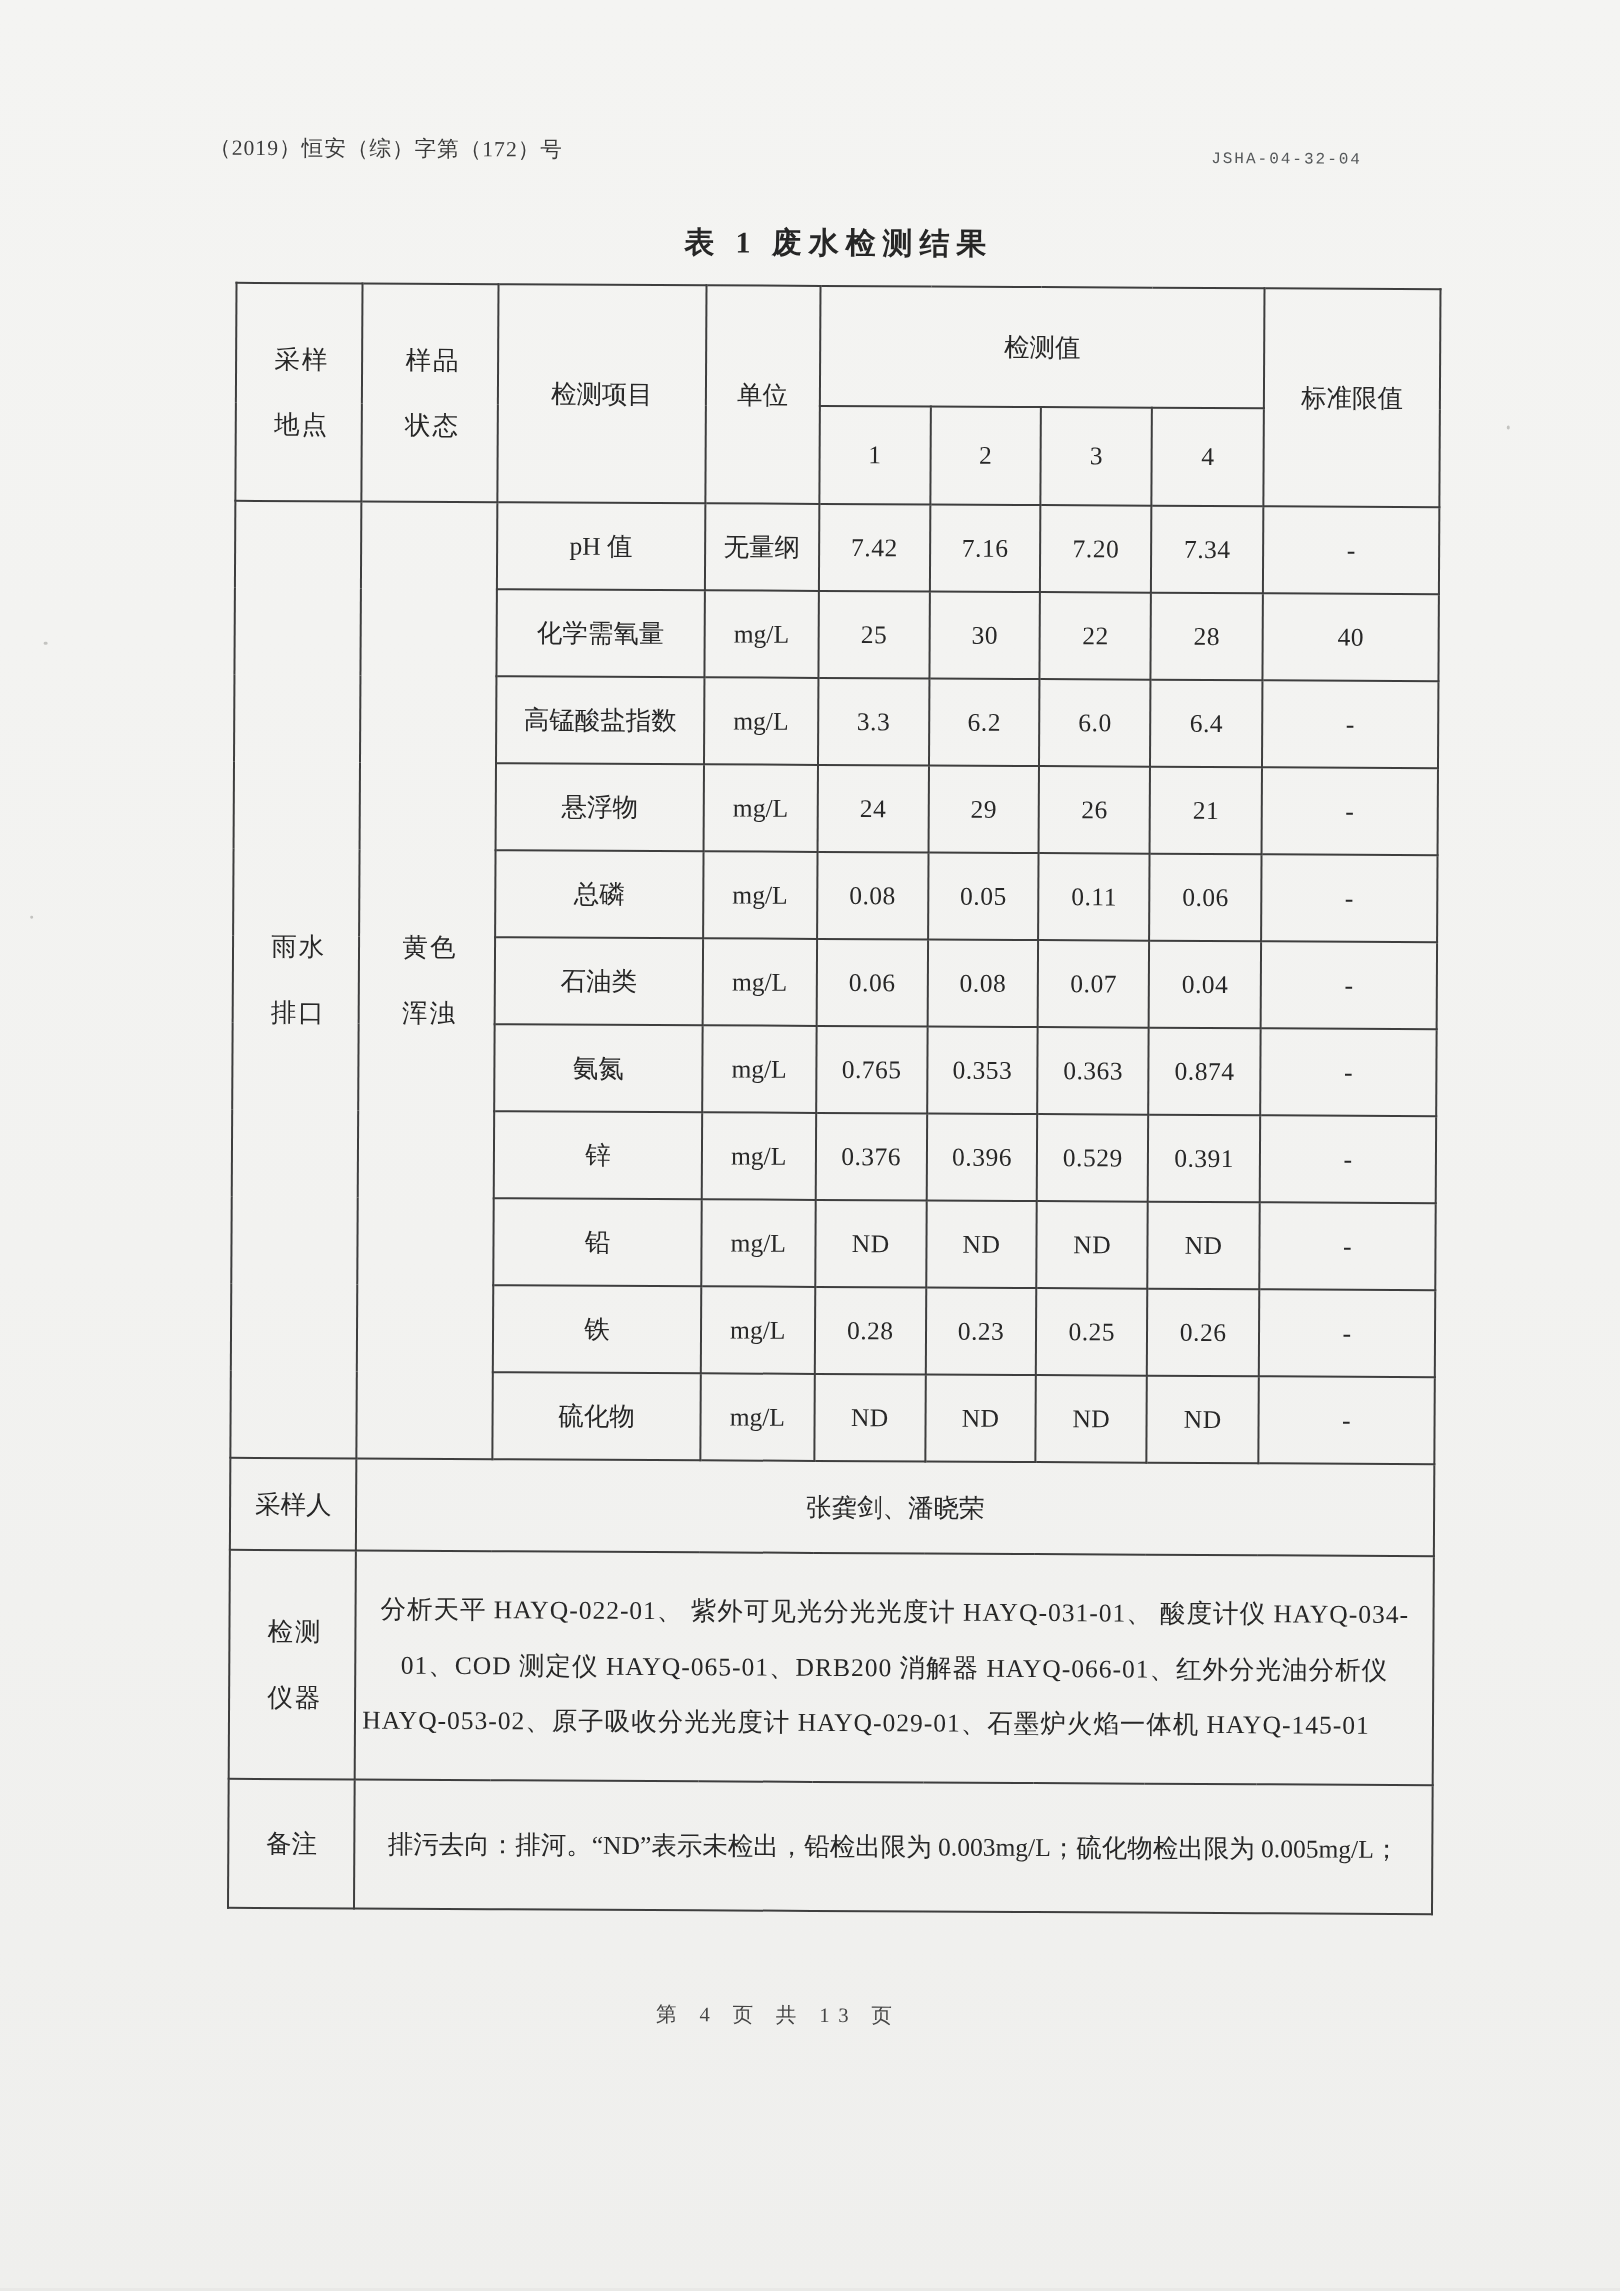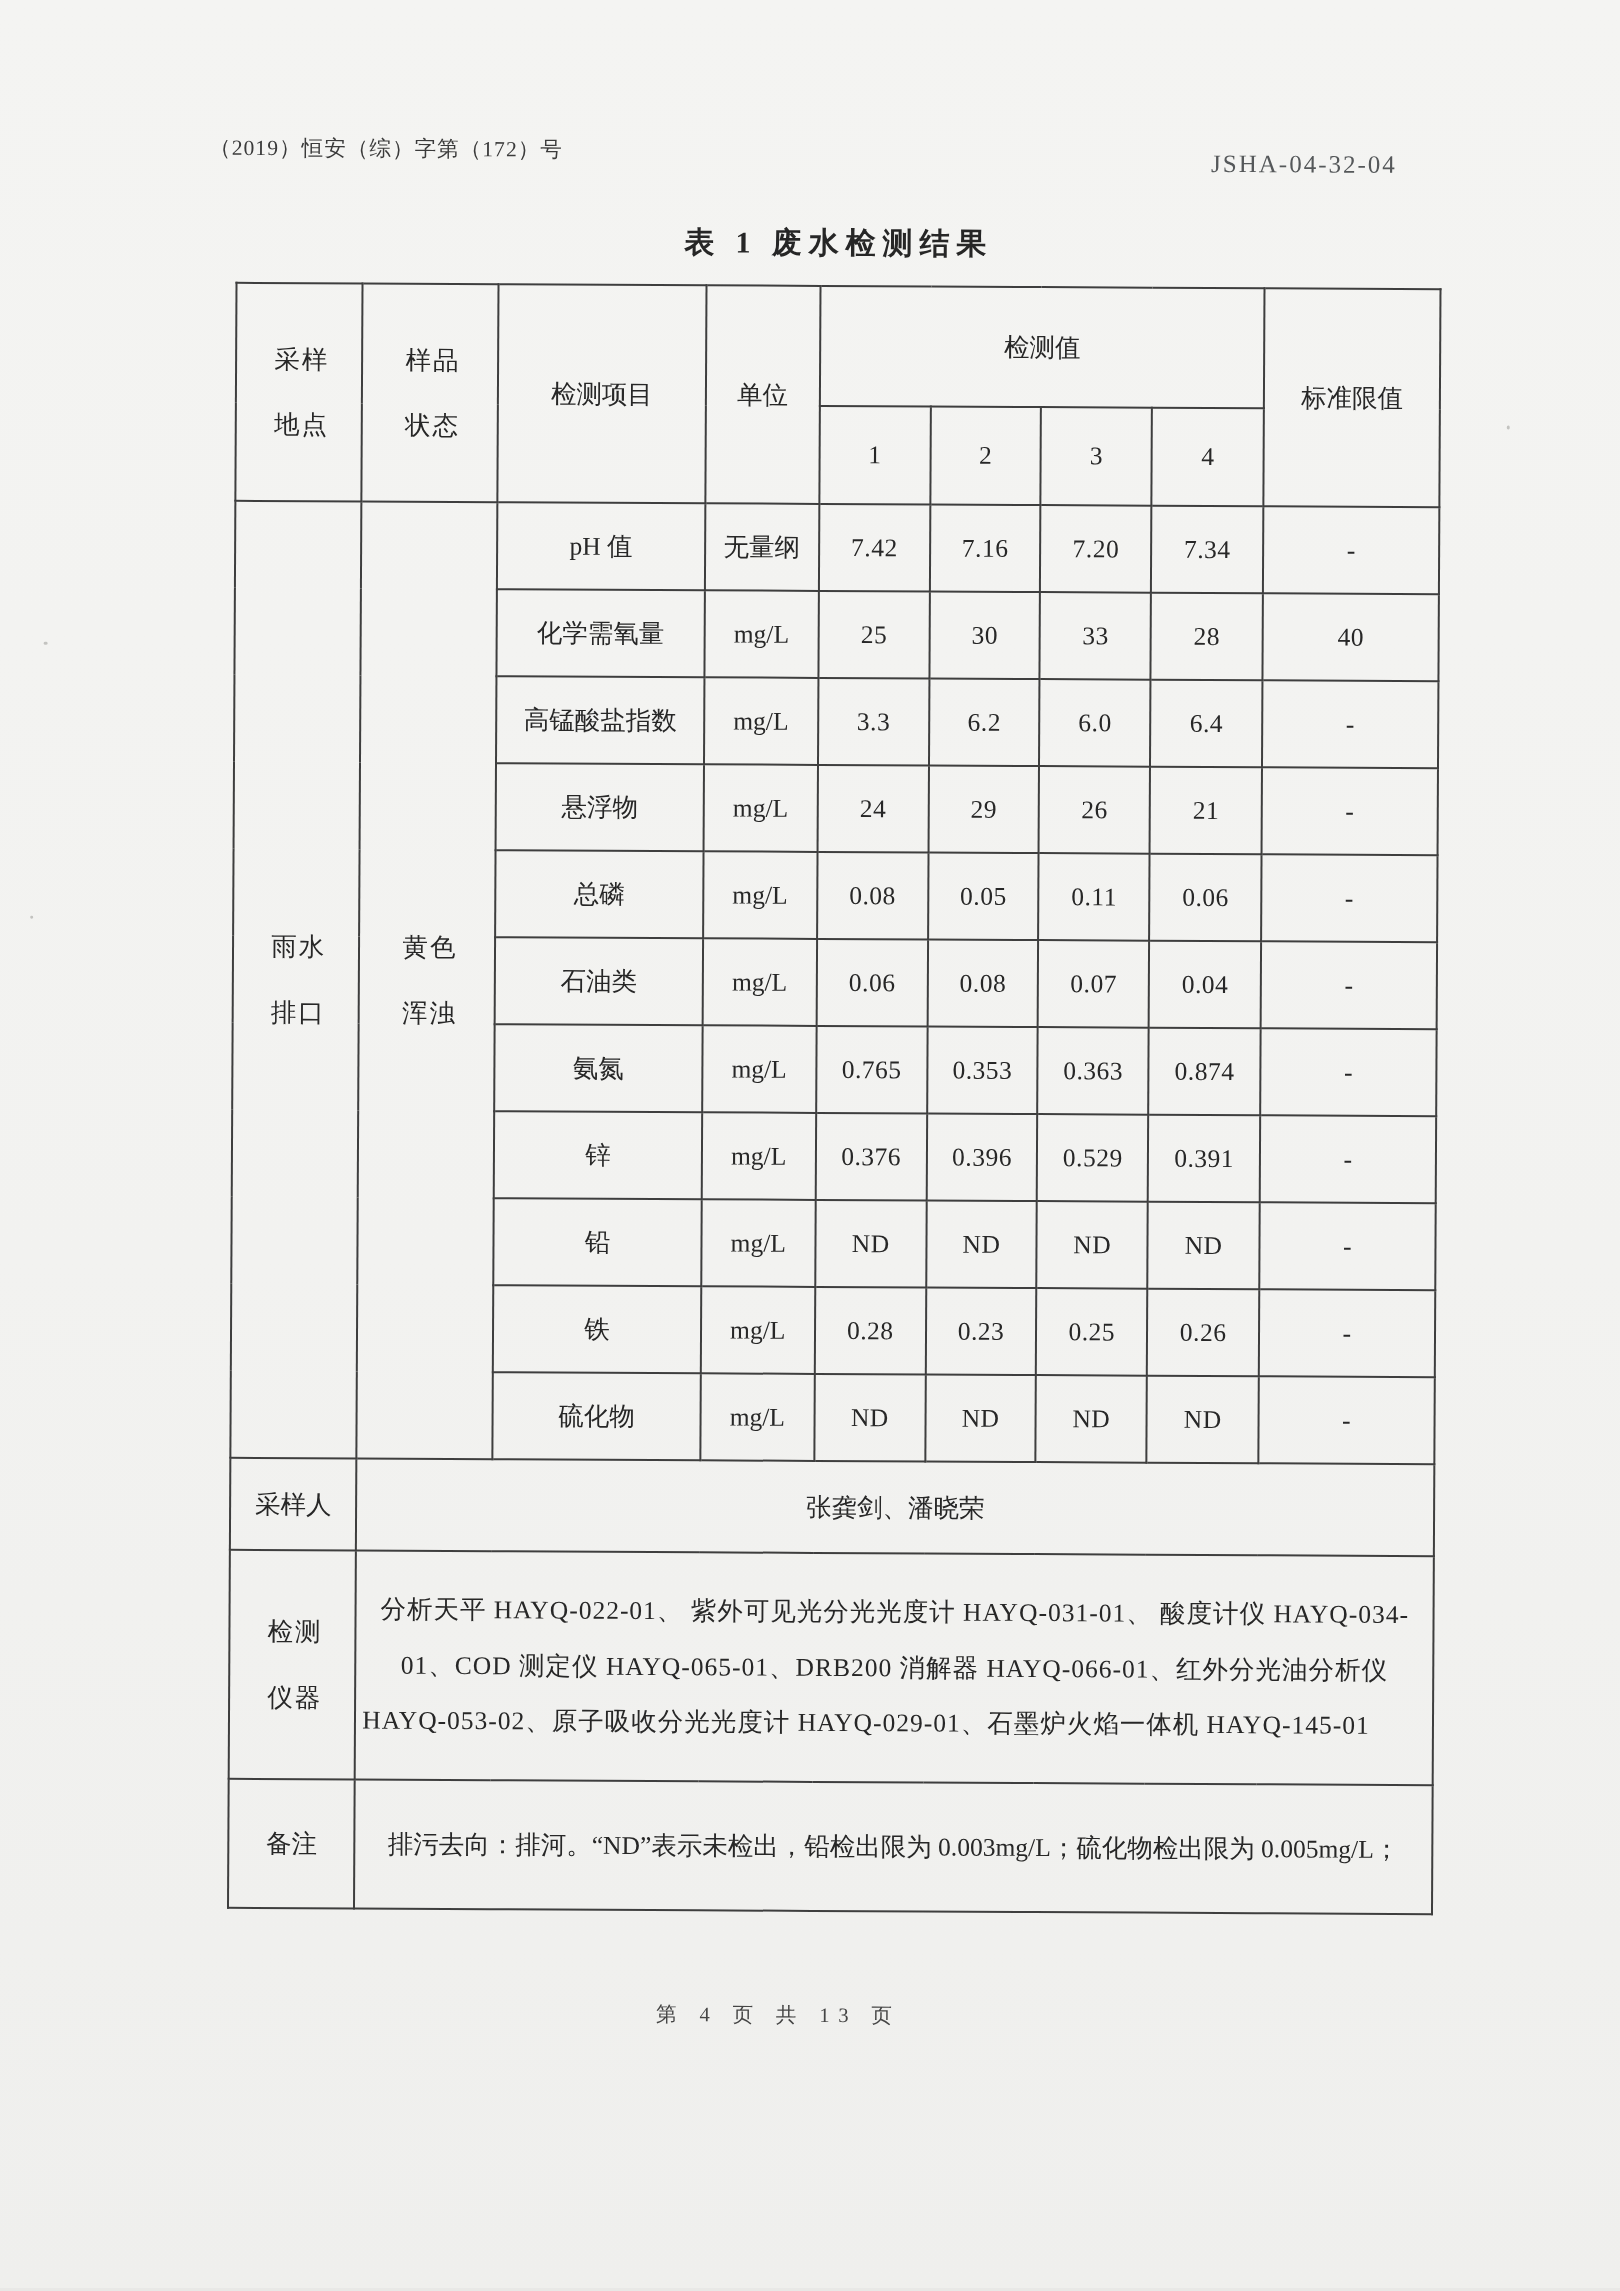--- a/index.html
+++ b/index.html
@@ -20,22 +20,23 @@
     transform:rotate(0.3deg);
     transform-origin:40% 0;
   }
   .doc-number{
     position:absolute;left:210px;top:135px;
     font-size:21.6px;letter-spacing:1px;color:#3b3b3b;
     white-space:nowrap;
   }
   .doc-code{
     position:absolute;left:1212px;top:147px;
-    font-size:25px;letter-spacing:2px;color:#55585a;
+    font-size:16px;letter-spacing:2px;color:#55585a;
     white-space:nowrap;
+    font-family:Liberation Mono, monospace;
   }
   .table-title{
     position:absolute;left:237px;top:222px;width:1206px;
     margin:0;text-align:center;
     font-size:30px;font-weight:bold;letter-spacing:6.9px;color:#262626;
   }
   table.report{
     position:absolute;left:237px;top:284px;width:1206px;
     border-collapse:collapse;table-layout:fixed;
     border:2.9px solid #343434;
@@ -125,21 +126,21 @@
           <td class="num">7.16</td>
           <td class="num">7.20</td>
           <td class="num">7.34</td>
           <td class="num">-</td>
         </tr>
         <tr class="data-row">
           <td>化学需氧量</td>
           <td>mg/L</td>
           <td class="num">25</td>
           <td class="num">30</td>
-          <td class="num">33</td>
+          <td class="num">22</td>
           <td class="num">28</td>
           <td class="num">40</td>
         </tr>
         <tr class="data-row">
           <td>高锰酸盐指数</td>
           <td>mg/L</td>
           <td class="num">3.3</td>
           <td class="num">6.2</td>
           <td class="num">6.0</td>
           <td class="num">6.4</td>

